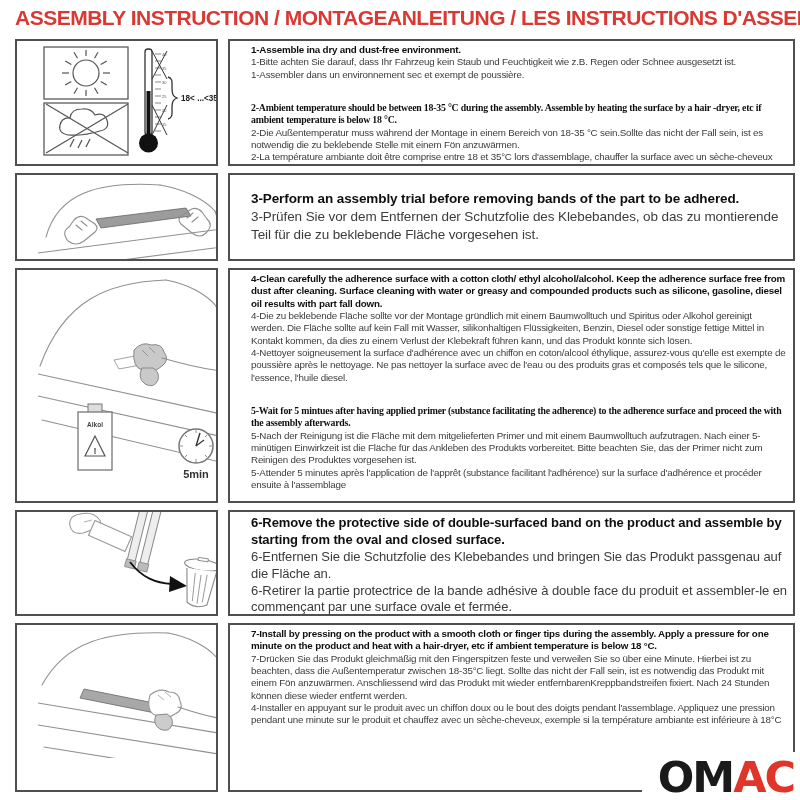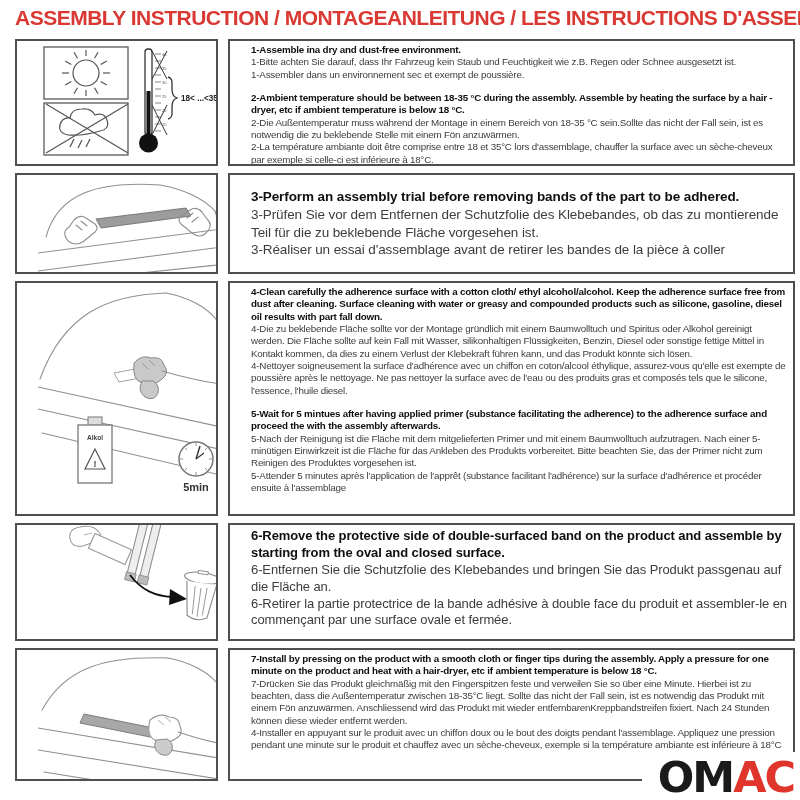--- a/index.html
+++ b/index.html
@@ -14,21 +14,21 @@
   .cell-illu svg{display:block;}
   .cell-text{flex:1;border:2px solid #4f4f4f;background:#fff;box-sizing:border-box;
              padding:3px 6px 3px 21px;overflow:hidden;}
   .v-center{display:flex;flex-direction:column;justify-content:center;}
   .size-sm{font-size:9.8px;line-height:1.26;letter-spacing:-0.2px;}
   .size-lg{font-size:13.5px;line-height:1.32;letter-spacing:-0.1px;}
   .size-md{font-size:13px;line-height:1.3;letter-spacing:-0.1px;}
   .para{margin:0;}
   .para.bold{font-weight:700;color:#0f0f0f;}
   .para.normal{color:#3c3c3c;}
-  .para.bold:not(:first-child){margin-top:11px;}
+  .para.bold:not(:first-child){margin-top:21px;font-family:Liberation Serif, serif;}
   .logo{position:absolute;right:4px;bottom:2px;background:#fff;padding:6px 2px 0 16px;
         font-family:"DejaVu Sans",sans-serif;font-weight:700;font-size:43px;line-height:0.92;
         letter-spacing:-2px;text-align:center;}
   .logo .blk{color:#1a1a1a;}
   .logo .red{color:#e0352a;}
   .sk{stroke:#909090;fill:none;stroke-width:1.1;stroke-linecap:round;}
   .skd{stroke:#555;fill:none;stroke-width:1.2;}
 </style>
 </head>
 <body>
@@ -108,21 +108,21 @@
         <div class="cell-text size-sm">
             <p class="para bold">1-Assemble ina dry and dust-free environment.</p>
             <p class="para normal">1-Bitte achten Sie darauf, dass Ihr Fahrzeug kein Staub und Feuchtigkeit wie z.B. Regen oder Schnee ausgesetzt ist.</p>
             <p class="para normal">1-Assembler dans un environnement sec et exempt de poussière.</p>
             <p class="para bold">2-Ambient temperature should be between 18-35 °C  during the assembly. Assemble by heating the surface by a hair -dryer, etc if ambient temperature is below 18 °C.</p>
             <p class="para normal">2-Die Außentemperatur muss während der Montage in einem Bereich von 18-35 °C  sein.Sollte das nicht der Fall sein, ist es notwendig die zu beklebende Stelle mit einem Fön anzuwärmen.</p>
             <p class="para normal">2-La température ambiante doit être comprise entre 18 et 35°C lors d'assemblage, chauffer la surface avec un sèche-cheveux par exemple si celle-ci est inférieure à 18°C.</p>
           </div>
       </div>
 
-      <div class="row" style="height:101px">
+      <div class="row" style="height:88px">
         <div class="cell-illu">
           <svg width="199" height="109" viewBox="0 0 199 109">
             <g class="sk">
               <path d="M 8,62 C 20,18 60,6 122,10"></path>
               <path d="M 122,10 C 146,14 166,24 177,36"></path>
               <path d="M 177,36 C 185,60 187,84 184,108"></path>
               <path d="M 0,78 L 199,52"></path>
                 <path d="M 0,96 L 199,70"></path>
                 <path d="M 6,108 L 199,88"></path>
             </g>
@@ -135,21 +135,20 @@
             <g fill="#fff" class="sk">
               <path d="M 168,58 q 8,-8 1,-14 l -5,-7 q -6,-6 -12,-2 l -9,6 q -4,4 0,8 l 11,9 q 8,6 14,0 z"></path>
               <line x1="160" y1="42" x2="154" y2="47"></line>
                 <line x1="155" y1="38" x2="149" y2="43"></line>
             </g>
           </svg>
         </div>
         <div class="cell-text size-lg v-center">
             <p class="para bold">3-Perform an assembly trial before removing bands of the part to be adhered.</p>
             <p class="para normal">3-Prüfen Sie vor dem Entfernen der Schutzfolie des Klebebandes, ob das zu montierende Teil für die zu beklebende Fläche vorgesehen ist.</p>
-            <p class="para normal">3-Réaliser un essai d'assemblage avant de retirer les bandes de la pièce à coller</p>
           </div>
       </div>
 
       <div class="row" style="height:235px">
         <div class="cell-illu">
           <svg width="199" height="231" viewBox="0 0 199 231">
             <g class="sk">
               <path d="M 2,96 C 26,30 70,12 128,10"></path>
               <path d="M 128,10 C 150,14 168,24 178,36"></path>
               <path d="M 178,36 C 186,62 188,92 184,120"></path>
@@ -193,21 +192,21 @@
         <div class="cell-text size-sm">
             <p class="para bold">4-Clean carefully the adherence surface with a cotton cloth/ ethyl alcohol/alcohol. Keep the adherence surface free from dust after cleaning. Surface cleaning with water or greasy and compounded products such as silicone, gasoline, diesel oil results with part fall down.</p>
             <p class="para normal">4-Die zu beklebende Fläche sollte vor der Montage gründlich mit einem Baumwolltuch und Spiritus oder Alkohol gereinigt werden. Die Fläche sollte auf kein Fall mit Wasser, silikonhaltigen Flüssigkeiten, Benzin, Diesel oder sonstige fettige Mittel in Kontakt kommen, da dies zu einem Verlust der Klebekraft führen kann, und das Produkt könnte sich lösen.</p>
             <p class="para normal">4-Nettoyer soigneusement la surface d'adhérence avec un chiffon en coton/alcool éthylique, assurez-vous qu'elle est exempte de poussière après le nettoyage. Ne pas nettoyer la surface avec de l'eau ou des produits gras et composés tels que le silicone, l'essence, l'huile diesel.</p>
             <p class="para bold">5-Wait for 5 mintues after having applied primer (substance facilitating the adherence) to the adherence surface and proceed the with the assembly afterwards.</p>
             <p class="para normal">5-Nach der Reinigung ist die Fläche mit dem mitgelieferten Primer und mit einem Baumwolltuch aufzutragen. Nach einer 5-minütigen Einwirkzeit ist die Fläche für das Ankleben des Produkts vorbereitet. Bitte beachten Sie, das der Primer nicht zum Reinigen des Produktes vorgesehen ist.</p>
             <p class="para normal">5-Attender 5 minutes après l'application de l'apprêt (substance facilitant l'adhérence) sur la surface d'adhérence et procéder ensuite à l'assemblage</p>
           </div>
       </div>
 
-      <div class="row" style="height:118px">
+      <div class="row" style="height:106px">
         <div class="cell-illu">
           <svg width="199" height="102" viewBox="0 0 199 102">
             <g>
               <path d="M 42,2 q -12,2 -10,12 q 2,9 13,7 l 14,-5 q 6,-4 2,-9 q -6,-8 -19,-5 z" fill="#fff" stroke="#999" stroke-width="1.1"></path>
               <line x1="46" y1="10" x2="54" y2="8" stroke="#999" stroke-width="0.8"></line>
               <rect x="52" y="16" width="40" height="16" fill="#fff" stroke="#999" stroke-width="1.1" transform="rotate(24 72 24)"></rect>
             </g>
             <g transform="rotate(14 104 30)">
               <rect x="94" y="-8" width="8" height="62" fill="#eee" stroke="#888" stroke-width="1"></rect>
               <rect x="107" y="-8" width="8" height="62" fill="#eee" stroke="#888" stroke-width="1"></rect>
@@ -230,21 +229,21 @@
             </g>
           </svg>
         </div>
         <div class="cell-text size-md">
             <p class="para bold">6-Remove the protective side of double-surfaced band on the product and assemble by starting from the oval and closed surface.</p>
             <p class="para normal">6-Entfernen Sie die Schutzfolie des Klebebandes und bringen Sie das Produkt passgenau auf die Fläche an.</p>
             <p class="para normal">6-Retirer la partie protectrice de la bande adhésive à double face du produit et assembler-le en commençant par une surface ovale et fermée.</p>
           </div>
       </div>
 
-      <div class="row" style="height:133px;margin-bottom:0">
+      <div class="row" style="height:169px;margin-bottom:0">
         <div class="cell-illu">
           <svg width="199" height="133" viewBox="0 0 199 133">
             <g class="sk">
               <path d="M 4,60 C 28,16 70,6 130,8"></path>
               <path d="M 130,8 C 152,12 170,22 180,34"></path>
               <path d="M 180,34 C 188,58 188,86 184,112"></path>
               <path d="M 0,78 L 192,110"></path>
                 <path d="M 0,100 L 199,132"></path>
                 <path d="M 6,122 L 180,150"></path>
             </g>

